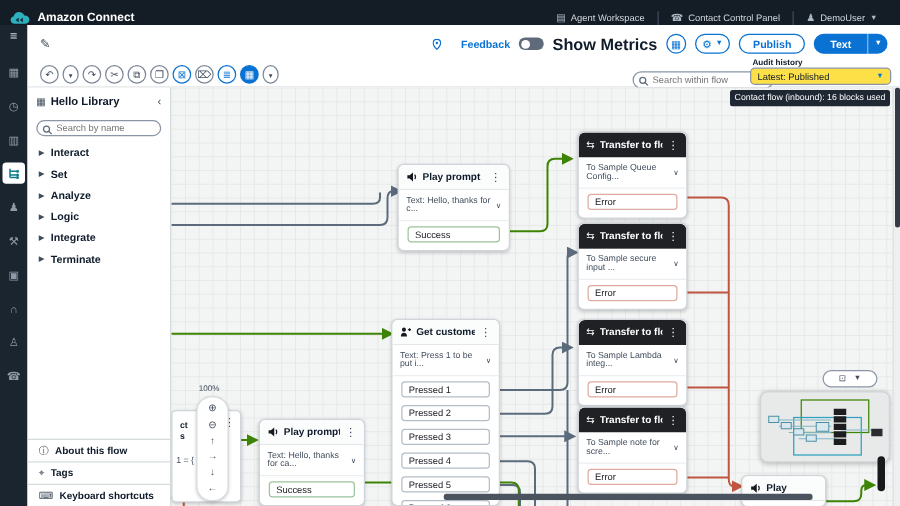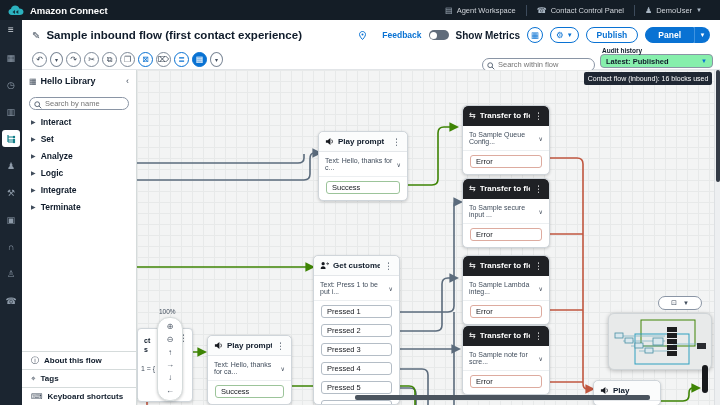--- a/index.html
+++ b/index.html
@@ -1,19 +1,19 @@
 <!DOCTYPE html>
 <html style="--accent: #0972d3; --topbar-bg: #141d26;"><head>
 <meta charset="utf-8">
 <style>
   * { margin:0; padding:0; box-sizing:border-box; }
   html,body { width:720px; height:405px; overflow:hidden; font-family:"Liberation Sans", sans-serif; background:#fff; }
 
   
-  .topbar { height:20px; background:var(--topbar-bg,#141d26); display:flex; align-items:center; color:#fff; padding:0 8px; }
+  .topbar { height:20px; background:var(--topbar-bg,#141d26); display:flex; align-items:flex-end; color:#fff; padding:0 8px; }
   .brand { display:flex; align-items:center; gap:6px; font-size:9.5px; font-weight:bold; }
   .topbar-right { margin-left:auto; display:flex; align-items:center; gap:0; }
   .toplink { display:flex; align-items:center; gap:4px; font-size:7.5px; color:#d1d5db; padding:0 10px; cursor:pointer; }
   .topdiv { width:1px; height:11px; background:#3d4b5c; }
   .toplink .tl-ic { font-size:8px; color:#aab7c4; }
   .caret { font-size:6px; color:#aab7c4; }
 
   
   .app { display:flex; height:385px; }
   .leftnav { width:22px; background:#1b2530; display:flex; flex-direction:column; align-items:center; padding-top:4px; gap:0; }
@@ -24,41 +24,41 @@
   .main { flex:1; display:flex; flex-direction:column; }
 
   
   .titlebar { height:30px; background:#fff; display:flex; align-items:center; padding:0 10px; }
   .pencil { color:#414d5c; font-size:10px; margin-right:6px; }
   .flow-title { font-size:11.5px; font-weight:bold; color:#0f1b2a; }
   .tb-right { margin-left:auto; display:flex; align-items:center; gap:7px; }
   .feedback { display:flex; align-items:center; gap:16px; color:#0972d3; font-size:8.5px; font-weight:bold; cursor:pointer;margin-left:20px; }
   .toggle { width:20px; height:10px; border-radius:5px; background:#5f6b7a; position:relative; cursor:pointer; }
   .toggle .knob { position:absolute; left:1.5px; top:1.5px; width:7px; height:7px; border-radius:50%; background:#fff; }
-  .toggle-label { font-size:10px; color:#0f1b2a; font-weight:bold; }
+  .toggle-label { font-size:13px; color:#0f1b2a; font-weight:bold; }
   .cbtn { border:1.5px solid var(--accent,#0972d3); color:var(--accent,#0972d3); background:#fff; border-radius:9px; height:16px; display:flex; align-items:center; justify-content:center; font-size:8.5px; cursor:pointer; }
   .cbtn.round { width:16px; }
   .cbtn.oval { padding:0 5px; gap:3px; }
   .btn { height:16px; border-radius:8px; display:flex; align-items:center; padding:0 10px; font-size:8.5px; font-weight:bold; cursor:pointer; }
   .btn.outline { border:1.5px solid var(--accent,#0972d3); color:var(--accent,#0972d3); background:#fff; }
   .btn.primary { background:var(--accent,#0972d3); color:#fff; border:1.5px solid var(--accent,#0972d3); border-radius:8px 0 0 8px; padding:0 12px; }
   .save-caret { height:16px; width:16px; background:var(--accent,#0972d3); color:#fff; border-left:1px solid #3f93e0; border-radius:0 8px 8px 0; display:flex; align-items:center; justify-content:center; font-size:6px; cursor:pointer; margin-left:0; }
 
   
   .toolbar { height:20px; background:#fff; display:flex; align-items:center; padding:0 10px; position:relative; border-bottom:1px solid #e2e5e8; }
   .ic { width:15px; height:15px; border:1px solid #7d8998; border-radius:50%; background:#fff; color:#414d5c; display:flex; align-items:center; justify-content:center; font-size:8px; margin-right:3px; cursor:pointer; }
   .ic.blue { border-color:var(--accent,#0972d3); color:var(--accent,#0972d3); border-width:1.5px; }
   .ic.fill { background:var(--accent,#0972d3); color:#fff; border-color:var(--accent,#0972d3); }
   .ic.small-caret { width:13px; font-size:6px; }
-  .tsearch { position:absolute; left:460px; top:3px; width:113px; height:14px; }
+  .tsearch { position:absolute; left:484px; top:3px; width:113px; height:14px; }
   .tsearch input, .lsearch input { width:100%; height:100%; border:1px solid #8a95a5; border-radius:7px; font-size:7.5px; padding:0 4px 0 15px; color:#333; outline:none; background:#fff; }
   .mag { position:absolute; left:5px; top:3px; }
   .audit { position:absolute; left:578px; top:-3px; width:113px; }
   .audit-label { font-size:6.5px; font-weight:bold; color:#0f1b2a; margin-left:2px; background:#fff; }
-  .audit-select { height:14px; border:1px solid #8a95a5; border-radius:4px; background:#86efac; display:flex; align-items:center; font-size:7.5px; font-weight:bold; color:#0f1b2a; padding:0 5px; justify-content:space-between; cursor:pointer; }
+  .audit-select { height:14px; border:1px solid #8a95a5; border-radius:4px; background:#fde047; display:flex; align-items:center; font-size:7.5px; font-weight:normal; color:#0f1b2a; padding:0 5px; justify-content:space-between; cursor:pointer; }
   .audit-select .caret { color:var(--accent,#0972d3); font-size:6px; }
 
   
   .workspace { flex:1; display:flex; min-height:0; }
   .library { width:115px; background:#fff; border-right:1px solid #d5dbdb; display:flex; flex-direction:column; padding:4px 0 0 0; }
   .lib-head { display:flex; align-items:center; padding:2px 7px; gap:4px; }
   .lib-grid-ic { color:#414d5c; font-size:8px; }
   .lib-title { font-size:9px; font-weight:bold; color:#0f1b2a; flex:1; }
   .lib-collapse { color:#414d5c; font-size:9px; cursor:pointer; }
   .lsearch { position:relative; margin:4px 7px 8px 7px; height:13px; }
@@ -185,21 +185,20 @@
       </div>
     <div class="nav-item">
         <span>☎</span>
       </div>
   </div>
 
   <div class="main">
 
     <div class="titlebar">
       <span class="pencil">✎</span>
-      <span class="flow-title">Sample inbound flow (first contact experience)</span>
       <div class="tb-right">
         <div class="feedback">
           <span style="display:flex;">
               <svg width="7" height="9" viewBox="0 0 7 9">
                 <path d="M3.5 .5 C5.2 .5 6.5 1.8 6.5 3.4 C6.5 5.6 3.5 8.5 3.5 8.5 C3.5 8.5 .5 5.6 .5 3.4 C.5 1.8 1.8 .5 3.5 .5 Z" fill="none" stroke="#0972d3" stroke-width="1"></path>
                 <circle cx="3.5" cy="3.4" r="1" fill="#0972d3"></circle>
               </svg>
             </span>
           <span>Feedback</span>
         </div>
@@ -209,21 +208,21 @@
         <span class="toggle-label">Show Metrics</span>
         <div class="cbtn round">
             <span>▦</span>
           </div>
         <div class="cbtn oval">
           <span>⚙</span>
             <span class="caret" style="color:#0972d3;">▼</span>
         </div>
         <div class="btn outline">Publish</div>
         <div style="display:flex;">
-          <div class="btn primary">Panel</div>
+          <div class="btn primary">Text</div>
           <div class="save-caret">▼</div>
         </div>
       </div>
     </div>
 
     <div class="toolbar">
       <div class="ic">
           <span>↶</span>
         </div>
       <div class="ic small-caret">

